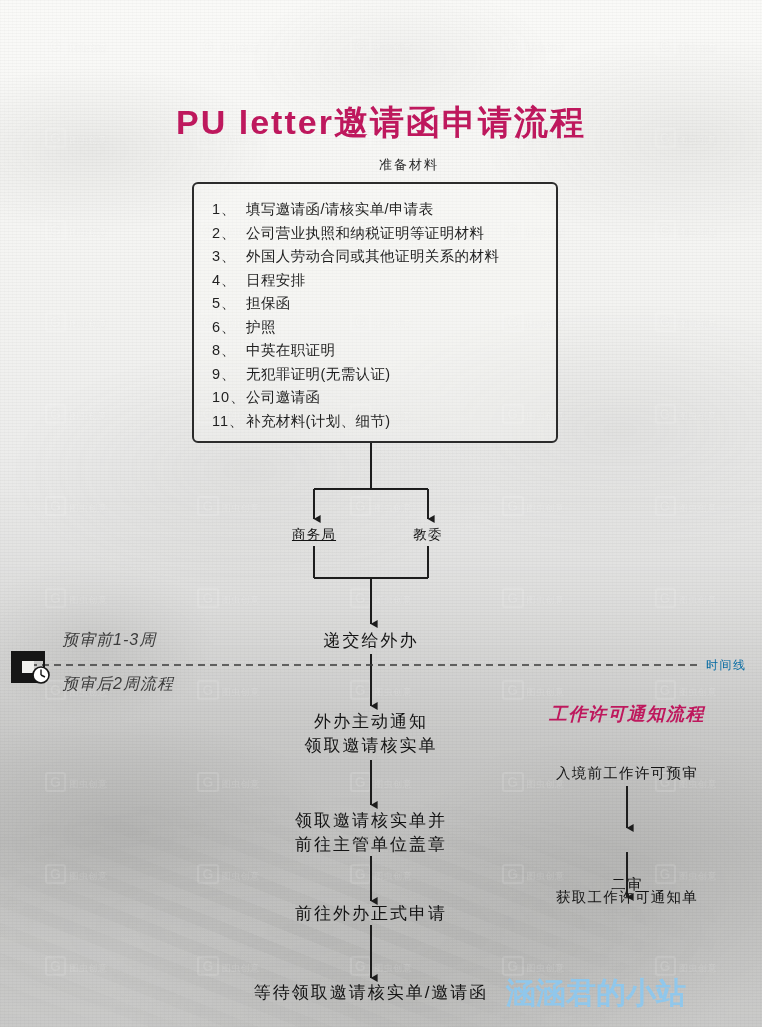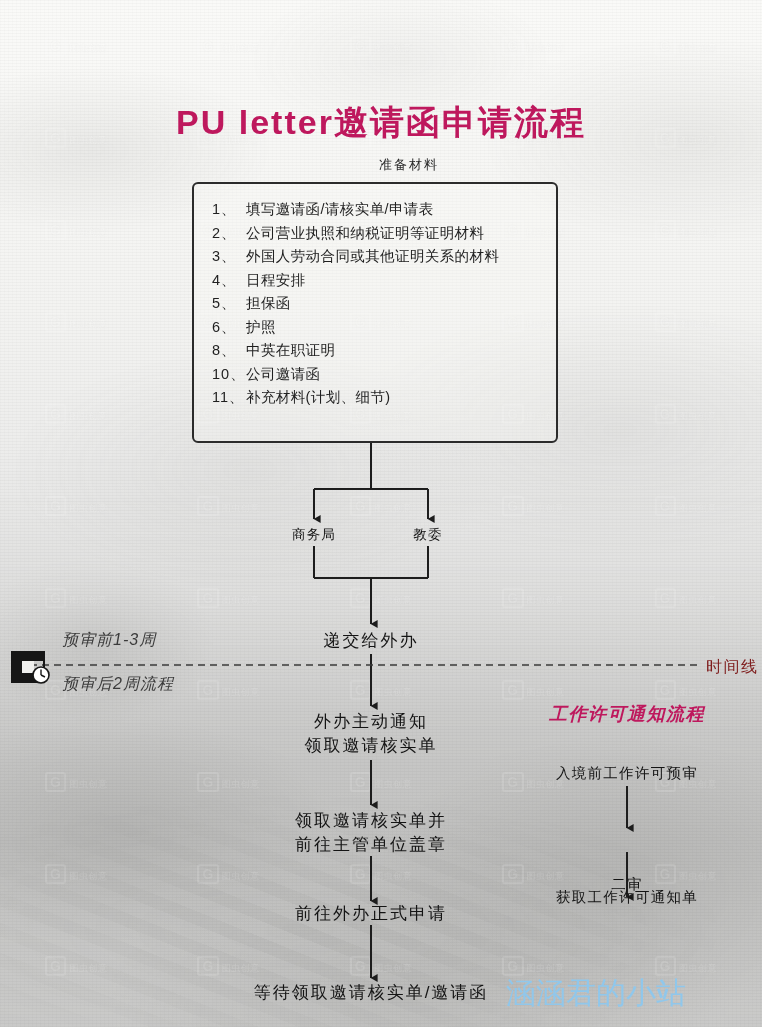--- a/index.html
+++ b/index.html
@@ -210,22 +210,22 @@
     position: absolute;
     font-size: 16px;
     font-style: italic;
     color: #3b3b3b;
     letter-spacing: 1px;
     white-space: nowrap;
   }
 
   .timeline-tag {
     position: absolute;
-    font-size: 16px;
-    color: #7f1d1d;
+    font-size: 12px;
+    color: #0369a1;
     letter-spacing: 1.5px;
     white-space: nowrap;
   }
 
   svg.lines {
     position: absolute;
     inset: 0;
     width: 762px;
     height: 1027px;
     pointer-events: none;
@@ -238,21 +238,21 @@
     top: 648px;
     width: 46px;
     height: 38px;
   }
 
   .author-watermark {
     position: absolute;
     left: 506px;
     top: 973px;
     font-size: 30px;
-    font-weight: normal;
+    font-weight: bold;
     color: #8ec8ee;
     letter-spacing: 0px;
     white-space: nowrap;
     opacity: .95;
     text-align: right;
   }
 </style>
 </head>
 <body>
 
@@ -367,26 +367,27 @@
 
     <div class="materials-box">
       <ul class="materials-list" id="materials-list">
           <li><span class="num">1、</span><span>填写邀请函/请核实单/申请表</span></li>
           <li><span class="num">2、</span><span>公司营业执照和纳税证明等证明材料</span></li>
           <li><span class="num">3、</span><span>外国人劳动合同或其他证明关系的材料</span></li>
           <li><span class="num">4、</span><span>日程安排</span></li>
           <li><span class="num">5、</span><span>担保函</span></li>
           <li><span class="num">6、</span><span>护照</span></li>
           <li><span class="num">8、</span><span>中英在职证明</span></li>
+          <li><span class="num">9、</span><span>无犯罪证明(无需认证)</span></li>
           <li><span class="num">10、</span><span>公司邀请函</span></li>
           <li><span class="num">11、</span><span>补充材料(计划、细节)</span></li>
         </ul>
     </div>
 
-    <div class="node small" style="left:264px; top:524px; width:100px;">商务局</div>
+    <div class="node small" style="left:264px; top:524px; width:100px;text-decoration:underline;">商务局</div>
     <div class="node small" style="left:378px; top:524px; width:100px;">教委</div>
 
     <div class="node" style="left:221px; top:630px; width:300px;">递交给外办</div>
 
     <div class="phase-label" style="left:62px; top:630px;">预审前1-3周</div>
     <div class="phase-label" style="left:62px; top:674px;">预审后2周流程</div>
     <div class="timeline-tag" style="left:706px; top:657px;">时间线</div>
 
     <div class="g-logo">
       <svg viewBox="0 0 46 38" width="46" height="38">

